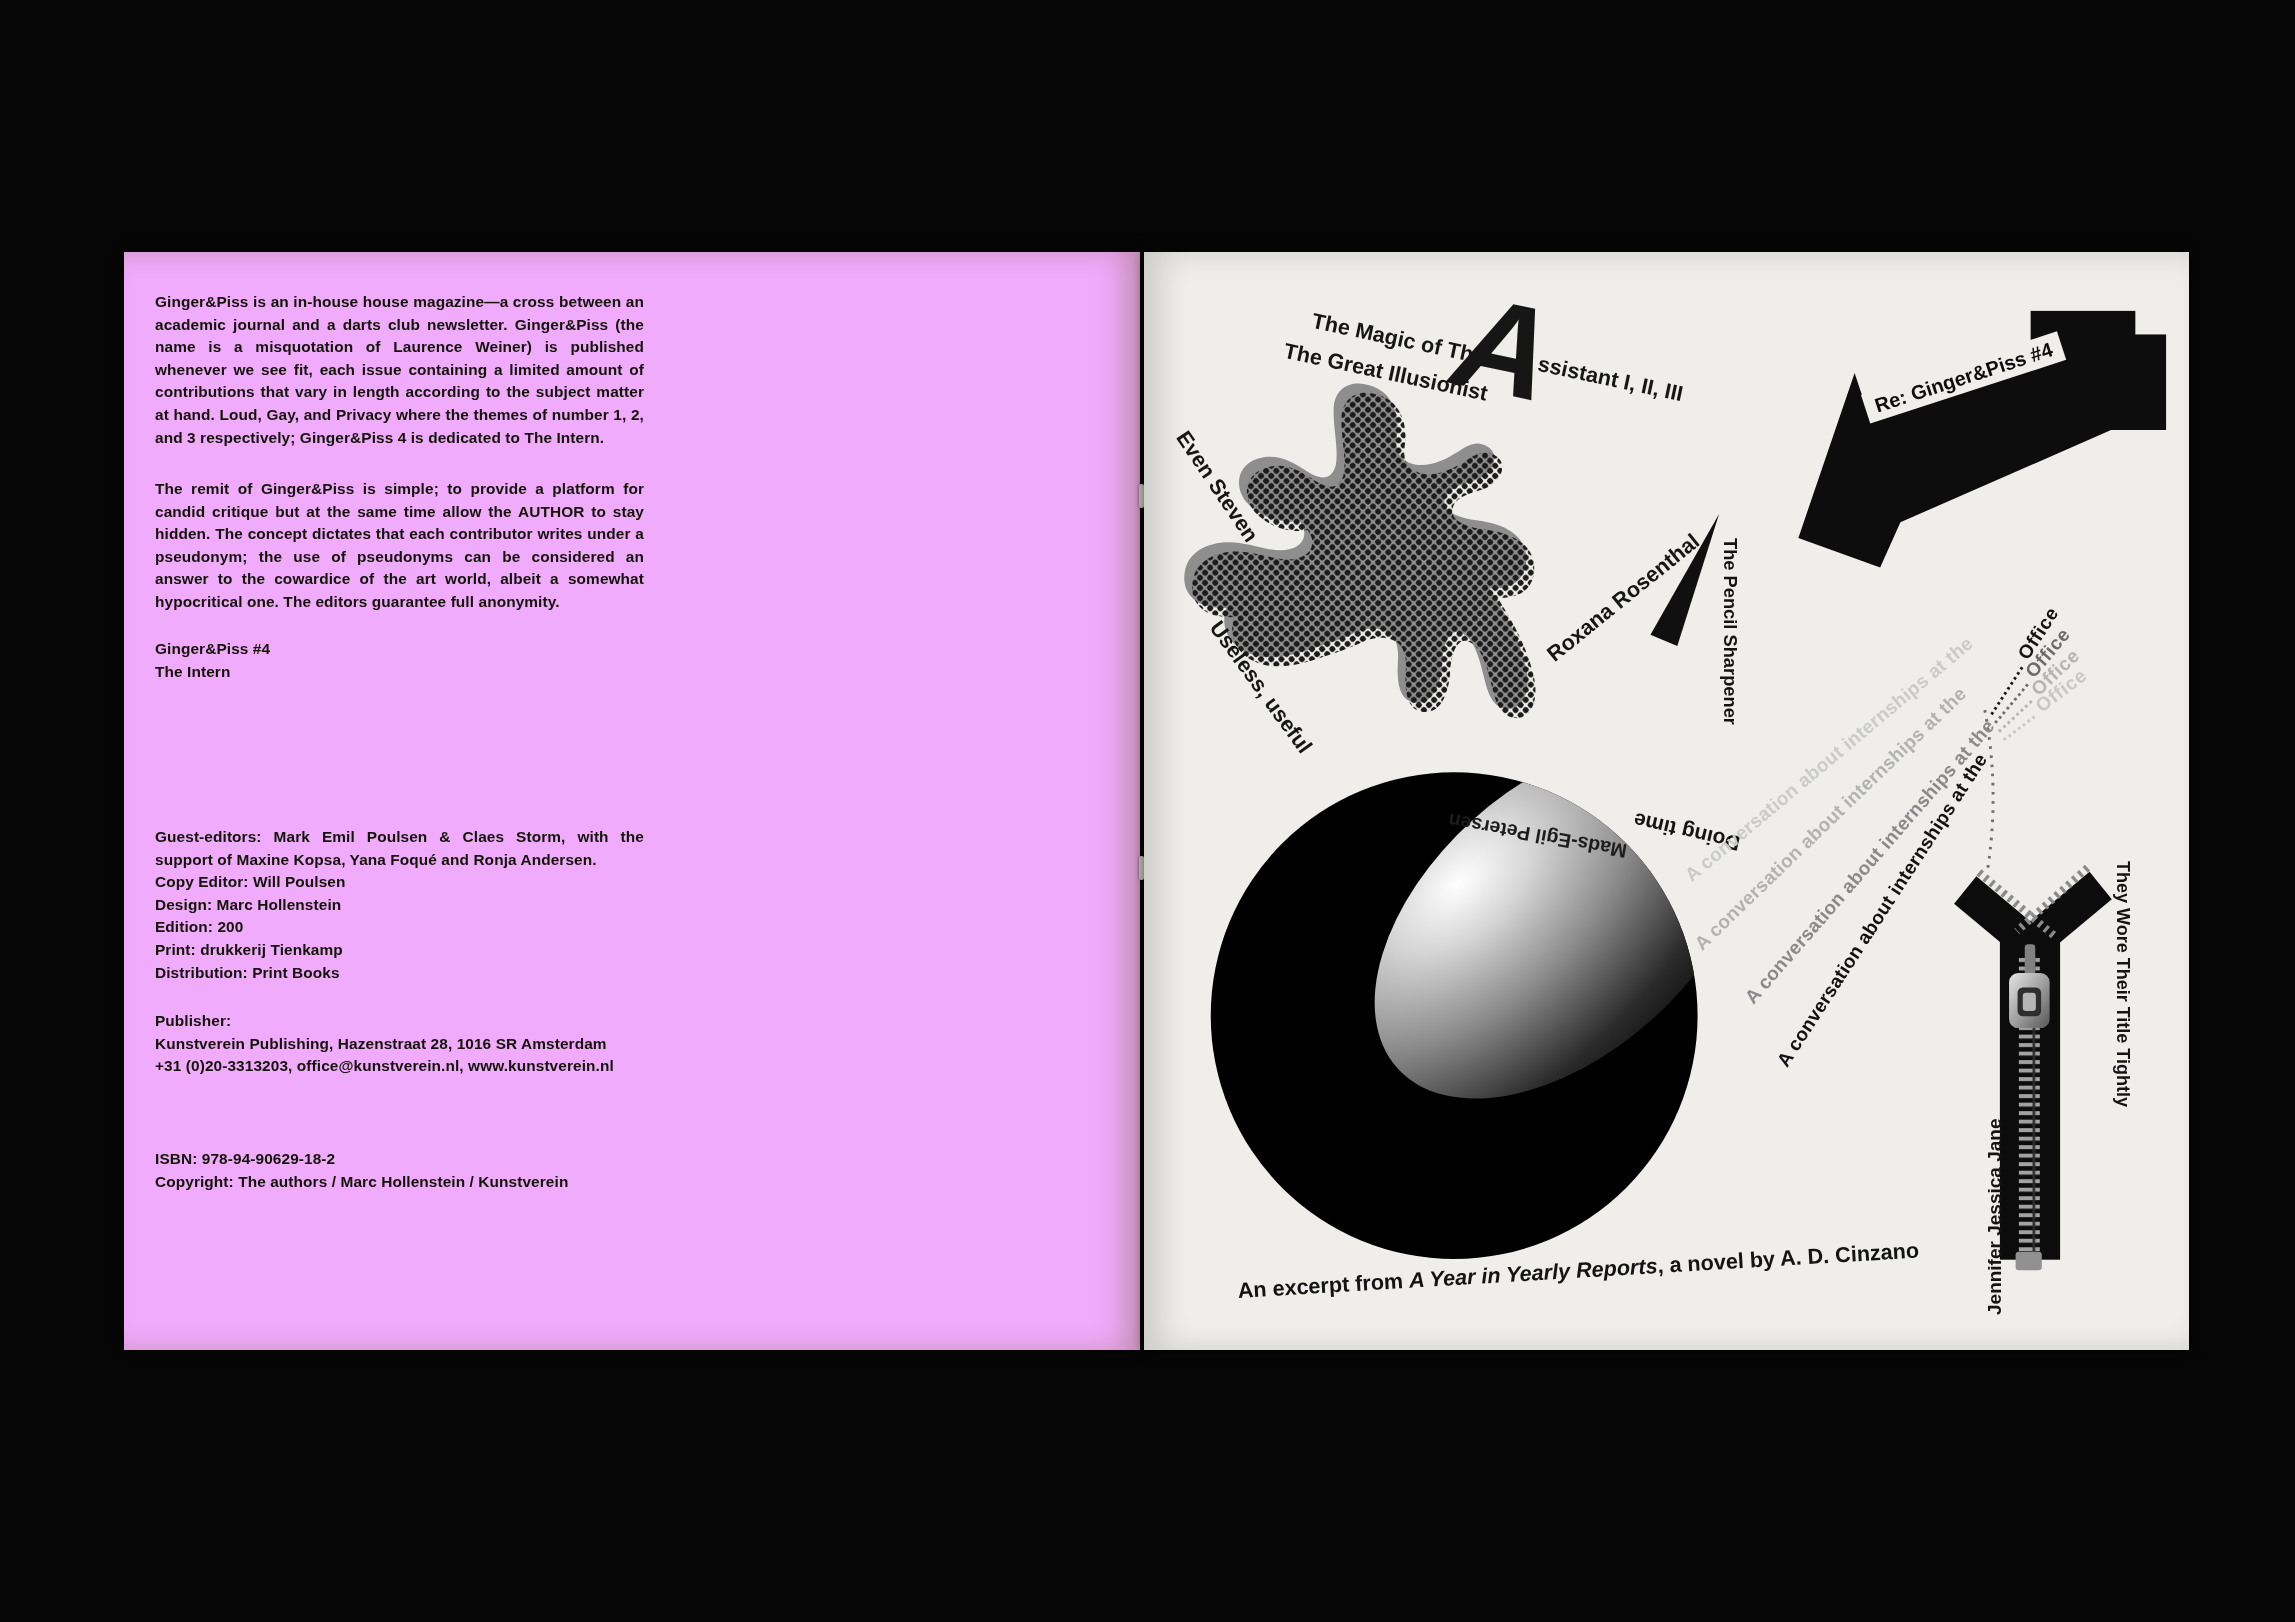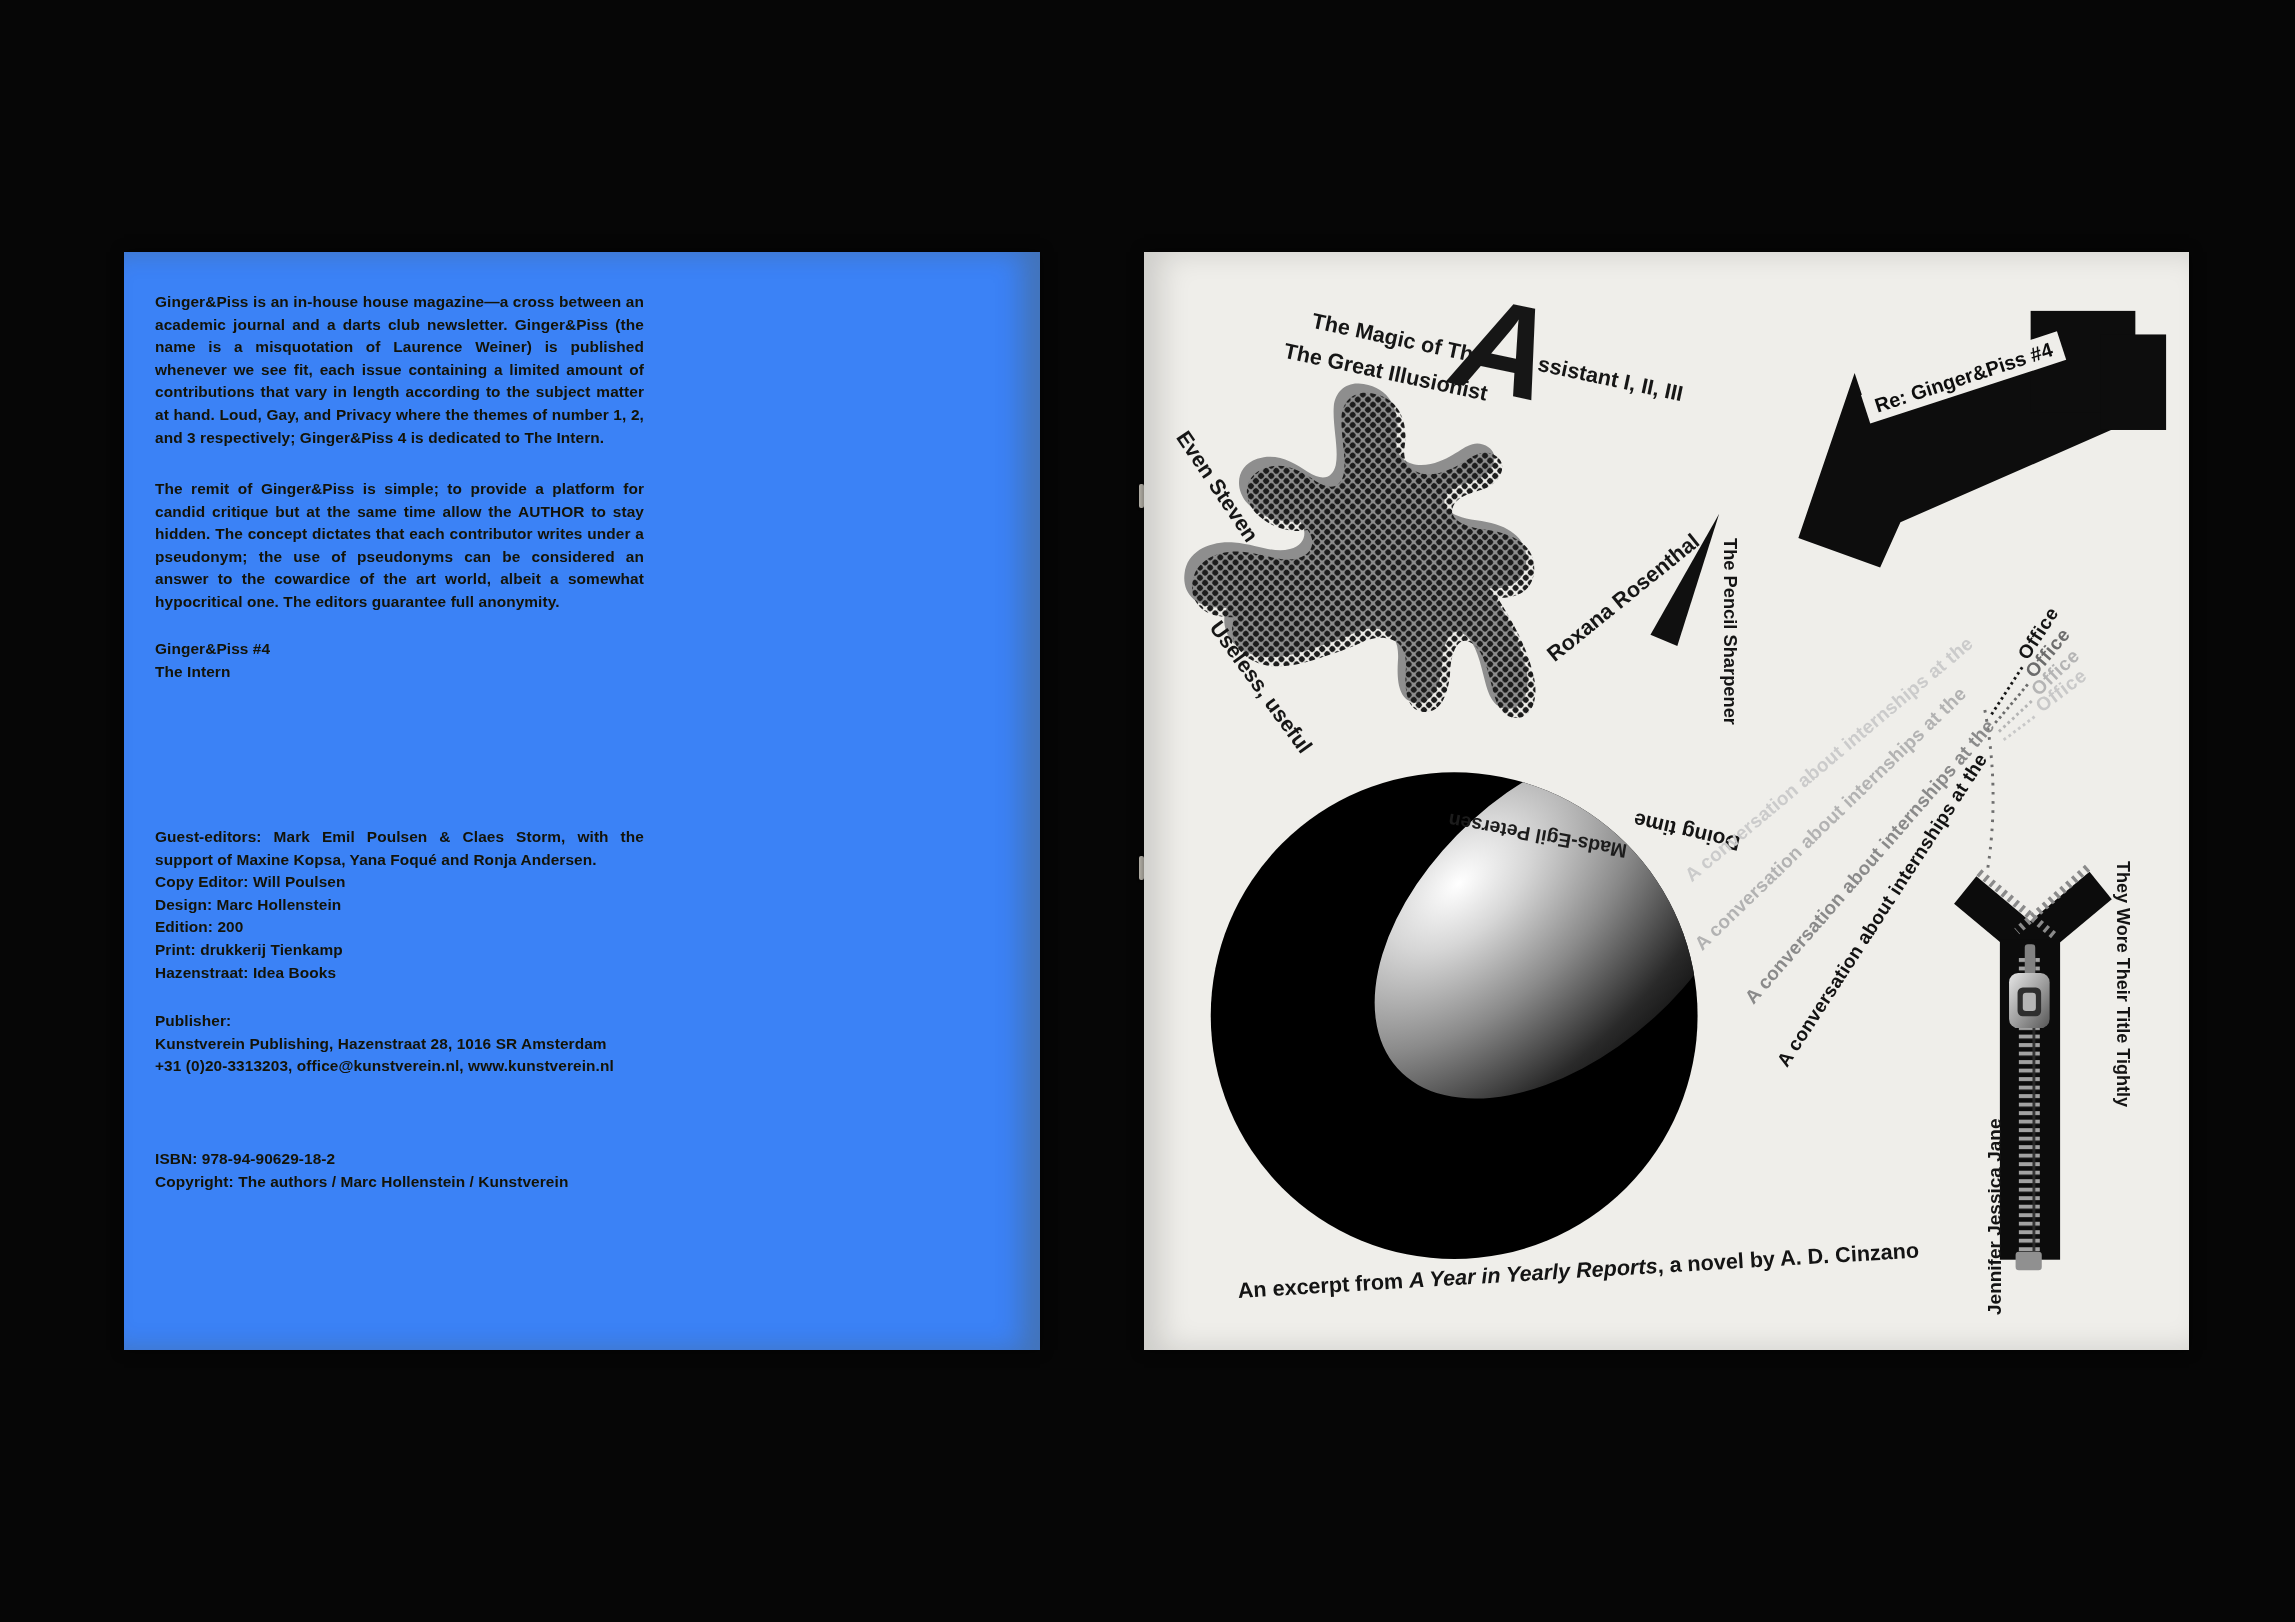--- a/index.html
+++ b/index.html
@@ -1,19 +1,19 @@
 <!DOCTYPE html>
 <html style="font-size:10.5px"><head>
 <meta charset="utf-8">
 <style>
   html,body{margin:0;padding:0;background:#050505;}
   #stage{position:relative;width:2295px;height:1623px;background:#060606;overflow:hidden;
          font-family:"Liberation Sans",sans-serif;font-weight:bold;}
   .page{position:absolute;top:252px;height:1098px;}
-  #left-page{left:124px;width:916px;background:#3b82f6;
+  #left-page{left:124px;width:1016px;background:#f0abfc;
              box-shadow:inset -18.3px 0 26px rgba(90,70,0,.25), 0 0 11.8px rgba(0,0,0,.6);}
   #right-page{left:1144px;width:1045px;background:#efeeea;
              box-shadow:inset 17px 0 30px rgba(0,0,0,.14), 0 0 11.8px rgba(0,0,0,.6);}
   .lp{position:absolute;left:31px;width:489px;color:#131308;font-size:15.4px;line-height:22.6px;letter-spacing:0.1px;}
   .just{text-align:justify;}
   .rl{position:absolute;white-space:nowrap;color:#161616;font-size:21.6px;transform-origin:0 0;}
   .conv{position:absolute;white-space:nowrap;font-size:19px;transform-origin:0 50%;letter-spacing:0.3px;}
   .off{position:absolute;white-space:nowrap;font-size:19px;transform-origin:0 50%;letter-spacing:0.7px;}
   .vert{position:absolute;white-space:nowrap;color:#141414;transform-origin:0 0;}
   .staple{position:absolute;width:4.6px;background:#c9c5bb;border-radius:2px;box-shadow:0 0 2.6px rgba(0,0,0,.5);}
@@ -32,21 +32,21 @@
       <div>The Intern</div>
     </div>
 
 
     <div class="lp" style="top:574px">
       <div class="just">Guest-editors: Mark Emil Poulsen &amp; Claes Storm, with the support of Maxine Kopsa, Yana Foqué and Ronja Andersen.</div>
       <div>Copy Editor: Will Poulsen</div>
       <div>Design: Marc Hollenstein</div>
       <div>Edition: 200</div>
       <div>Print: drukkerij Tienkamp</div>
-      <div>Hazenstraat: Idea Books</div>
+      <div>Distribution: Print Books</div>
     </div>
 
     <div class="lp" style="top:758px">
       <div>Publisher:</div>
       <div>Kunstverein Publishing, Hazenstraat 28, 1016 SR Amsterdam</div>
       <div>+31 (0)20-3313203, office@kunstverein.nl, www.kunstverein.nl</div>
     </div>
 
     <div class="lp" style="top:896px">
       <div>ISBN: 978-94-90629-18-2</div>

